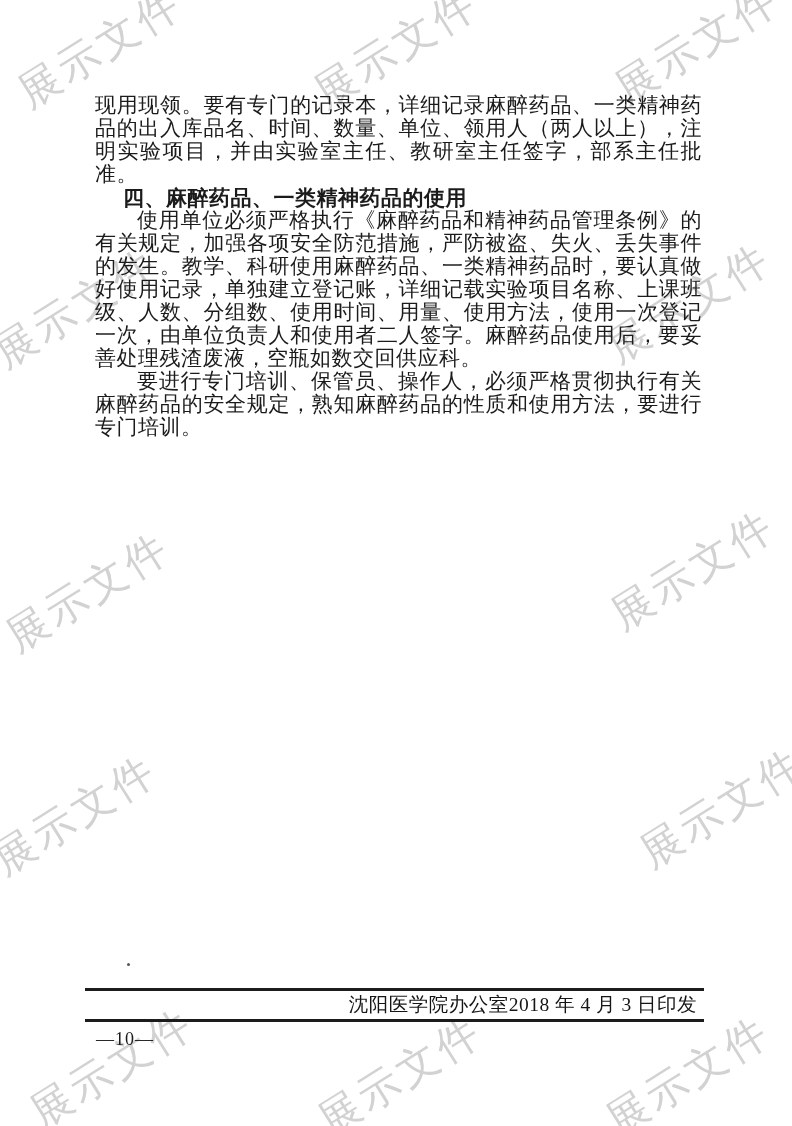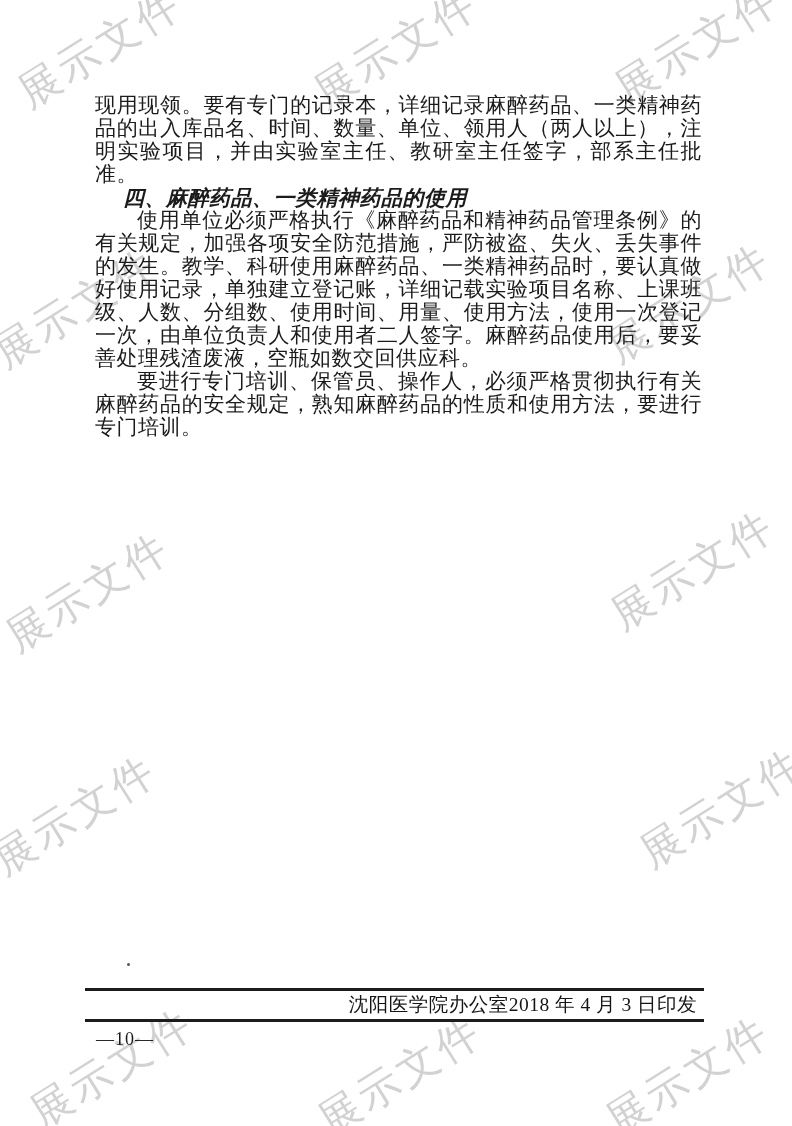--- a/index.html
+++ b/index.html
@@ -34,21 +34,20 @@
     text-align: justify;
     text-justify: inter-ideograph;
   }
   .content p { margin: 0; }
   p.cont-para { text-indent: 0; }
   p.body-para { text-indent: 42px; }
   p.heading {
     text-indent: 28px;
     font-weight: bold;
     font-family: "Liberation Sans", sans-serif;
-    font-style: italic;
   }
   
   .footer {
     position: absolute;
     left: 85px; top: 988px; width: 619px;
     z-index: 1;
     color: #151515;
   }
   .rule { height: 2.5px; background: #1c1c1c; }
   .footer-row {

